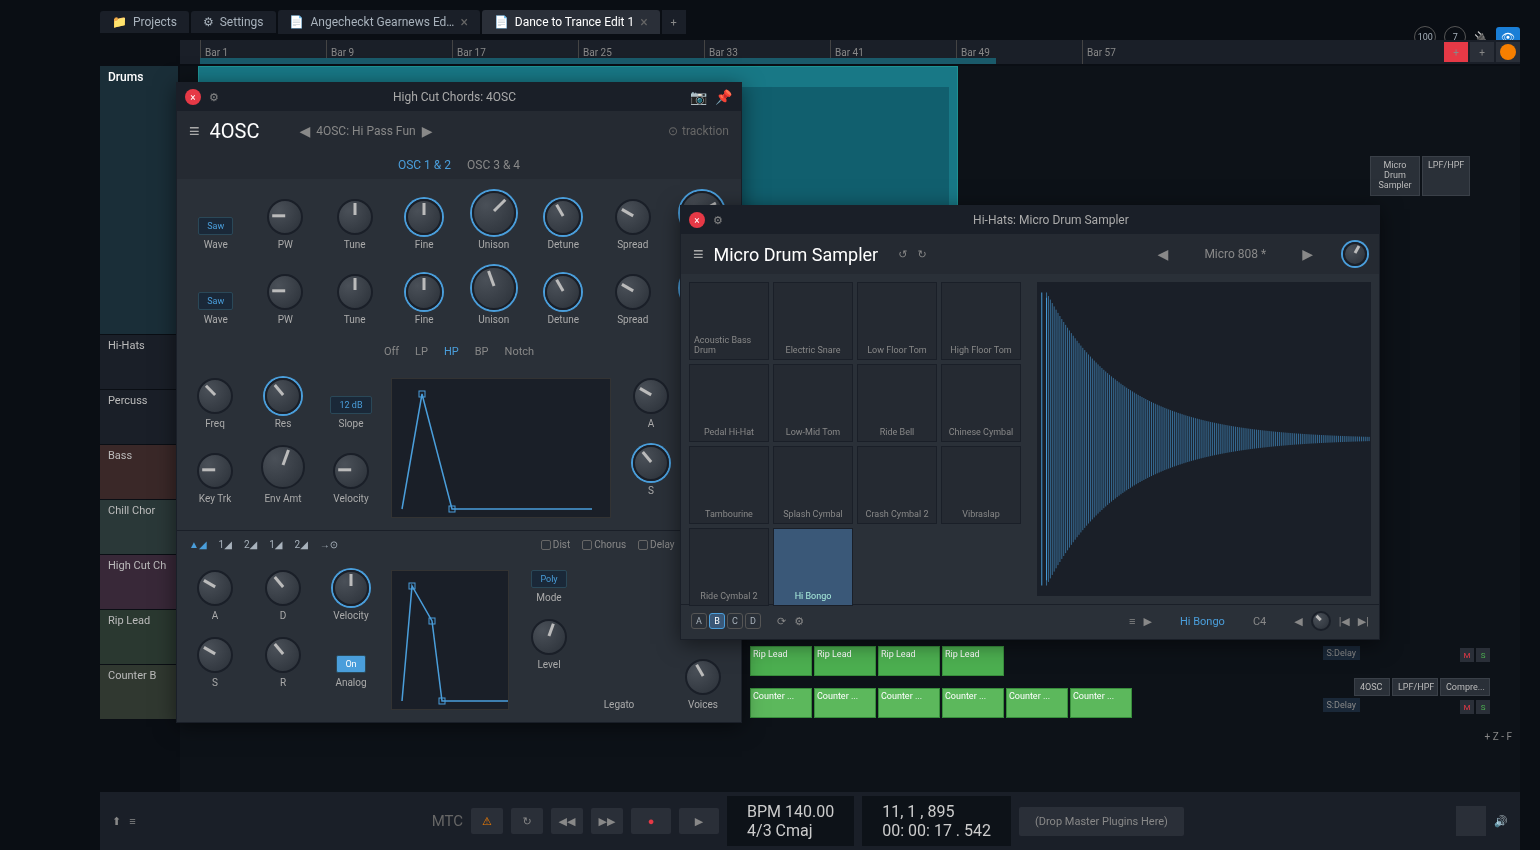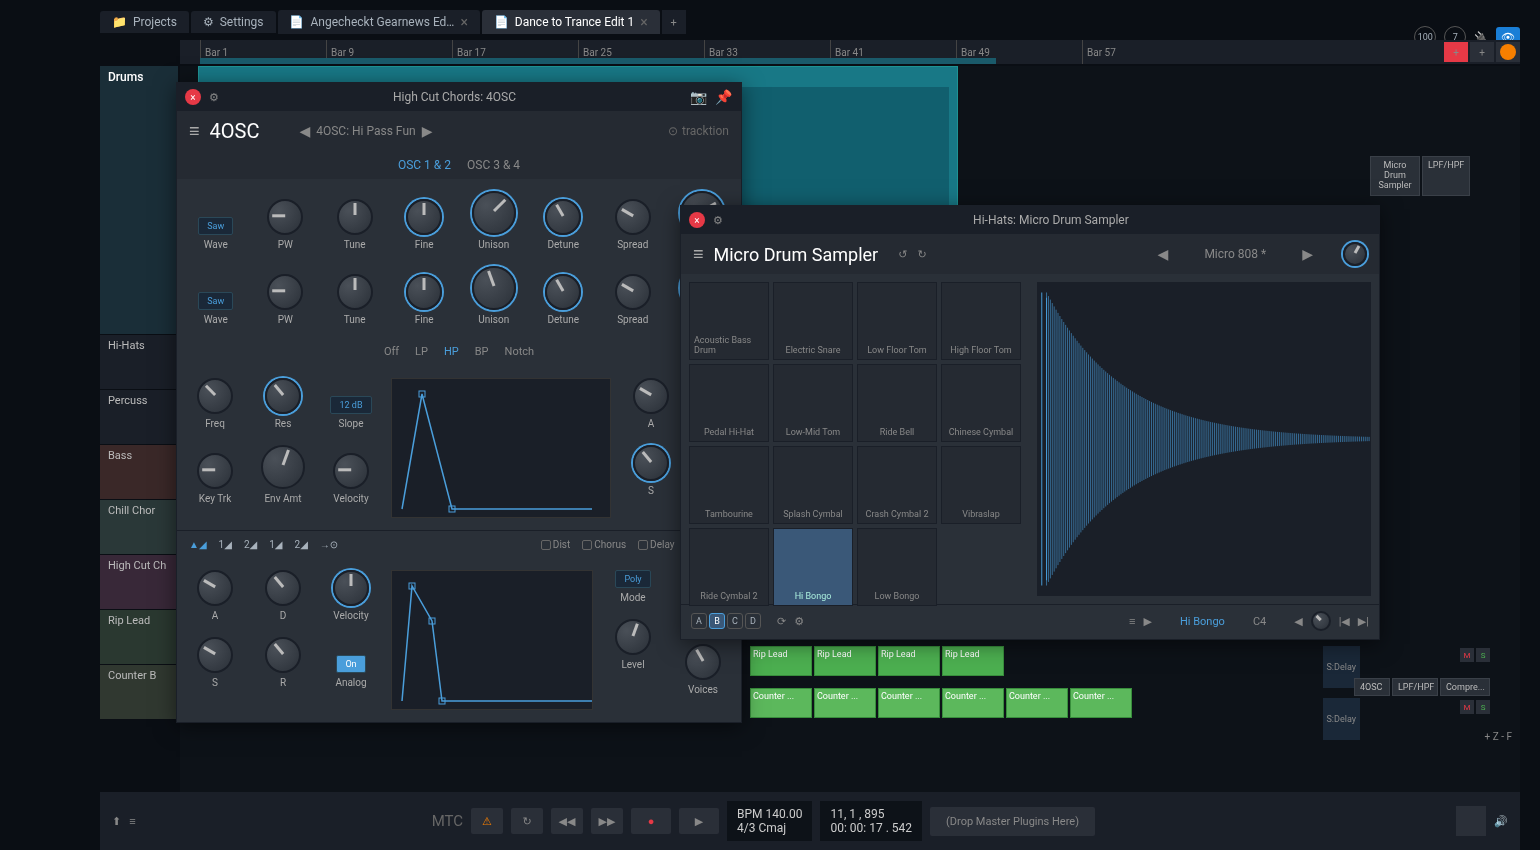--- a/index.html
+++ b/index.html
@@ -63,25 +63,25 @@
 .pad-grid{display:grid;grid-template-columns:repeat(4,80px);grid-template-rows:repeat(4,78px);gap:4px;padding:8px}
 .pad{background:#252a32;border:1px solid #1a1f28;display:flex;align-items:flex-end;justify-content:center;padding:4px;font-size:9px;color:#888;cursor:pointer}
 .pad.active{background:#3a5878;color:#aed}
 .waveform-display{flex:1;background:#1a1f28;margin:8px;position:relative;overflow:hidden}
 .bottom-controls{display:flex;align-items:center;gap:8px;padding:6px 10px;border-top:1px solid #1a1f28}
 .abcd{display:flex;gap:2px}
 .abcd-btn{width:16px;height:16px;border:1px solid #555;border-radius:3px;display:flex;align-items:center;justify-content:center;font-size:9px;cursor:pointer}
 .abcd-btn.active{background:#3a5878;border-color:#4a9edb;color:#fff}
 .transport{position:absolute;bottom:0;left:100px;right:20px;height:58px;background:#1a1f28;display:flex;align-items:center;padding:0 12px;gap:8px;font-size:11px}
 .transport-btn{background:#2a2f38;width:32px;height:26px;display:flex;align-items:center;justify-content:center;cursor:pointer;border-radius:2px}
-.bpm-display{background:#0d1218;padding:6px 10px;color:#ccc;font-family:monospace;font-size:12px}
+.bpm-display{background:#0d1218;padding:6px 20px;color:#ccc;font-family:monospace;font-size:16px}
 .drop-zone{background:#2a2f38;padding:8px 16px;color:#888;border-radius:2px}
 .clip-region{position:absolute;background:#4caf50;border:1px solid #388e3c;font-size:9px;padding:2px;overflow:hidden;color:#fff}
 .plugin-chip{position:absolute;background:#2a3038;border:1px solid #3a4048;font-size:9px;padding:3px 5px;color:#bbb;cursor:pointer}
-.send-chip{position:absolute;background:#1a2838;font-size:9px;padding:16px 4px;color:#888}
+.send-chip{position:absolute;background:#1a2838;font-size:9px;padding:2px 4px;color:#888}
 .mute-solo{position:absolute;display:flex;gap:2px}
 .ms-btn{width:14px;height:14px;font-size:8px;background:#2a2f38;display:flex;align-items:center;justify-content:center}
 .ms-btn.m{color:#e63946}
 .ms-btn.s{color:#4caf50}
 </style>
 </head>
 <body>
 
 <div class="tab-bar">
   <div class="tab">
@@ -399,21 +399,21 @@
     <div style="display:flex;flex-direction:column;gap:16px;align-items:center">
       <div class="knob-group">
           <div class="wave-btn">Poly</div>
           <span class="knob-label">Mode</span>
         </div>
       <div class="knob-group">
           <div class="knob" style="--rot:20deg"></div>
           <span class="knob-label">Level</span>
         </div>
     </div>
-    <div style="display:flex;flex-direction:column;gap:30px;align-items:flex-end">
+    <div style="display:flex;flex-direction:row;gap:24px;align-items:flex-end">
       <div class="knob-group" style="height:44px;justify-content:flex-end">
           <span class="knob-label">Legato</span>
         </div>
       <div class="knob-group">
           <div class="knob" style="--rot:-30deg"></div>
           <span class="knob-label">Voices</span>
         </div>
     </div>
   </div>
 </div>
@@ -445,21 +445,20 @@
         <div class="pad">Pedal Hi-Hat</div>
         <div class="pad">Low-Mid Tom</div>
         <div class="pad">Ride Bell</div>
         <div class="pad">Chinese Cymbal</div>
         <div class="pad">Tambourine</div>
         <div class="pad">Splash Cymbal</div>
         <div class="pad">Crash Cymbal 2</div>
         <div class="pad">Vibraslap</div>
         <div class="pad">Ride Cymbal 2</div>
         <div class="pad active">Hi Bongo</div>
-        <div class="pad">Low Bongo</div>
       </div>
     <div class="waveform-display">
       <svg width="100%" height="100%" viewBox="0 0 350 300" preserveAspectRatio="none">
         <path d="M 5 150 L 5 10 L 5 290 M 10 150 L 10 15 L 10 285" stroke="#4a9edb" stroke-width="1"></path>
         <g stroke="#4a9edb" stroke-width="0.6" id="wave-lines">
             <path d="M 10 10 L 10 290 M 12 13.456612316033443 L 12 286.54338768396656 M 14 16.82788056990003 L 14 283.1721194301 M 16 20.115911914002595 L 16 279.8840880859974 M 18 23.322761474965674 L 18 276.67723852503434 M 20 26.45043363815664 L 20 273.54956636184335 M 22 29.500883300491907 L 22 270.4991166995081 M 24 32.47601709231097 L 24 267.52398290768906 M 26 35.37769456908255 L 26 264.62230543091744 M 28 38.207729373687215 L 28 261.79227062631276 M 30 40.96789037000332 L 30 259.0321096299967 M 32 43.65990274850441 L 32 256.3400972514956 M 34 46.28544910455952 L 34 253.71455089544048 M 36 48.846170490109884 L 36 251.1538295098901 M 38 51.34366743938011 L 38 248.6563325606199 M 40 53.77950096926391 L 40 246.2204990307361 M 42 56.1551935550105 L 42 243.8448064449895 M 44 58.472230081821394 L 44 241.5277699181786 M 46 60.732058772951746 L 46 239.26794122704825 M 48 62.93609209489719 L 48 237.0639079051028 M 50 65.08570764023132 L 50 234.9142923597687 M 52 67.18224898864588 L 52 232.81775101135412 M 54 69.22702654673186 L 54 230.77297345326815 M 56 71.2213183670262 L 56 228.77868163297381 M 58 73.16637094683631 L 58 226.8336290531637 M 60 75.06340000734136 L 60 224.93659999265864 M 62 76.91359125345775 L 62 223.08640874654225 M 64 78.71810111494311 L 64 221.28189888505688 M 66 80.47805746920267 L 66 219.52194253079733 M 68 82.19456034624926 L 68 217.80543965375074 M 70 83.86868261625794 L 70 216.13131738374204 M 72 85.50147066014479 L 72 214.49852933985522 M 74 87.09394502358899 L 74 212.906054976411 M 76 88.6471010549071 L 76 211.3528989450929 M 78 90.16190952717827 L 78 209.83809047282173 M 80 91.63931724500883 L 80 208.36068275499116 M 82 93.08024763631613 L 82 206.91975236368387 M 84 94.48560132950101 L 84 205.514398670499 M 86 95.85625671636984 L 86 204.14374328363016 M 88 97.19307050115803 L 88 202.80692949884195 M 90 98.49687823599808 L 90 201.50312176400192 M 92 99.76849484316679 L 92 200.2315051568332 M 94 101.00871512443825 L 94 198.99128487556175 M 96 102.21831425786088 L 96 197.78168574213913 M 98 103.39804828226887 L 98 196.60195171773114 M 100 104.54865456983103 L 100 195.45134543016897 M 102 105.67085228693256 L 102 194.32914771306744 M 104 106.76534284367722 L 104 193.23465715632278 M 106 107.83281033229171 L 106 192.16718966770827 M 108 108.87392195470541 L 108 191.1260780452946 M 110 109.88932843957339 L 110 190.11067156042662 M 112 110.87966444900297 L 112 189.12033555099703 M 114 111.84554897523824 L 114 188.15445102476176 M 116 112.7875857275503 L 116 187.2124142724497 M 118 113.7063635095752 L 118 186.2936364904248 M 120 114.6024565873355 L 120 185.3975434126645 M 122 115.4764250481751 L 122 184.5235749518249 M 124 116.3288151508321 L 124 183.6711848491679 M 126 117.16015966686834 L 126 182.83984033313166 M 128 117.97097821366886 L 128 182.02902178633116 M 130 118.76177757921982 L 130 181.23822242078018 M 132 119.5330520388674 L 132 180.4669479611326 M 134 120.28528366425597 L 134 179.71471633574401 M 136 121.01894262463864 L 136 178.98105737536136 M 138 121.73448748074824 L 138 178.26551251925176 M 140 122.43236547141284 L 140 177.56763452858718 M 142 123.11301279309443 L 142 176.8869872069056 M 144 123.77685487252602 L 144 176.22314512747397 M 146 124.42430663261715 L 146 175.57569336738285 M 148 125.05577275179422 L 148 174.94422724820578 M 150 125.67164791693769 L 150 174.32835208306233 M 152 126.2723170700742 L 152 173.7276829299258 M 154 126.85815564897788 L 154 173.14184435102212 M 156 127.42952982183125 L 156 172.57047017816873 M 158 127.98679671609213 L 158 172.01320328390787 M 160 128.53030464171002 L 160 171.46969535828998 M 162 129.0603933088311 L 162 170.9396066911689 M 164 129.57739404012818 L 164 170.42260595987182 M 166 130.0816299778881 L 166 169.9183700221119 M 168 130.57341628598627 L 168 169.42658371401373 M 170 131.05306034687422 L 170 168.94693965312578 M 172 131.52086195370376 L 172 168.47913804629624 M 174 131.97711349770742 L 174 168.02288650229258 M 176 132.4221001509524 L 176 167.5778998490476 M 178 132.85610004458255 L 178 167.14389995541745 M 180 133.27938444265925 L 180 166.72061555734075 M 182 133.69221791171043 L 182 166.30778208828957 M 184 134.09485848609307 L 184 165.90514151390693 M 186 134.48755782927327 L 186 165.51244217072673 M 188 134.8705613911239 L 188 165.1294386088761 M 190 135.244108561339 L 190 164.755891438661 M 192 135.6084328190599 L 192 164.3915671809401 M 194 135.96376187880747 L 194 164.03623812119253 M 196 136.310317832811 L 196 163.689682167189 M 198 136.64831728982307 L 198 163.35168271017693 M 200 136.9779715105071 L 200 163.0220284894929 M 202 137.29948653948225 L 202 162.70051346051775 M 204 137.61306333410778 L 204 162.38693666589222 M 206 137.91889789008812 L 206 162.08110210991188 M 208 138.21718136397655 L 208 161.78281863602345 M 210 138.50810019265418 L 210 161.49189980734582 M 212 138.79183620985913 L 212 161.20816379014087 M 214 139.06856675983857 L 214 160.93143324016143 M 216 139.33846480819454 L 216 160.66153519180546 M 218 139.60169904999327 L 218 160.39830095000673 M 220 139.8584340152048 L 220 160.1415659847952 M 222 140.10883017153986 L 222 159.89116982846014 M 224 140.35304402474725 L 224 159.64695597525275 M 226 140.59122821643504 L 226 159.40877178356496 M 228 140.8235316194766 L 228 159.1764683805234 M 230 141.05009943106094 L 230 158.94990056893906 M 232 141.27107326344571 L 232 158.72892673655429 M 234 141.4865912324695 L 234 158.5134087675305 M 236 141.69678804387857 L 236 158.30321195612143 M 238 141.90179507752262 L 238 158.09820492247738 M 240 142.10174046947117 L 240 157.89825953052883 M 242 142.296749192103 L 242 157.703250807897 M 244 142.4869431322178 L 244 157.5130568677822 M 246 142.67244116721946 L 246 157.32755883278054 M 248 142.85335923941838 L 248 157.14664076058162 M 250 143.02981042849905 L 250 156.97018957150095 M 252 143.20190502219862 L 252 156.79809497780138 M 254 143.36975058524027 L 254 156.63024941475973 M 256 143.5334520265648 L 256 156.4665479734352 M 258 143.69311166490192 L 258 156.30688833509808 M 260 143.84882929272297 L 260 156.15117070727703 M 262 144.00070223861437 L 262 155.99929776138563 M 264 144.14882542811122 L 264 155.85117457188878 M 266 144.29329144302872 L 266 155.70670855697128 M 268 144.43419057932903 L 268 155.56580942067097 M 270 144.5716109035589 L 270 155.4283890964411 M 272 144.7056383078945 L 272 155.2943616921055 M 274 144.8363565638264 L 274 155.1636434361736 M 276 144.96384737451984 L 276 155.03615262548016 M 278 145.0881904258817 L 278 154.9118095741183 M 280 145.20946343636675 L 280 154.79053656363325 M 282 145.32774220555436 L 282 154.67225779444564 M 284 145.44310066152553 L 284 154.55689933847447 M 286 145.5556109070705 L 286 154.4443890929295 M 288 145.66534326475522 L 288 154.33465673524478 M 290 145.77236632087542 L 290 154.22763367912458 M 292 145.876746968325 L 292 154.123253031675 M 294 145.97855044840648 L 294 154.02144955159352 M 296 146.07784039160896 L 296 153.92215960839104 M 298 146.17467885737904 L 298 153.82532114262096 M 300 146.26912637291022 L 300 153.73087362708978 M 302 146.36124197097425 L 302 153.63875802902575 M 304 146.4510832268185 L 304 153.5489167731815 M 306 146.5387062941525 L 306 153.4612937058475 M 308 146.62416594024563 L 308 153.37583405975437 M 310 146.7075155801587 L 310 153.2924844198413 M 312 146.78880731012995 L 312 153.21119268987005 M 314 146.86809194013682 L 314 153.13190805986318 M 316 146.94541902565402 L 316 153.05458097434598 M 318 147.0208368986272 L 318 152.9791631013728 M 320 147.09439269768203 L 320 152.90560730231797 M 322 147.16613239758738 L 322 152.83386760241262 M 324 147.23610083799102 L 324 152.76389916200898 M 326 147.30434175144583 L 326 152.69565824855417 M 328 147.37089779074418 L 328 152.62910220925582 M 330 147.4358105555772 L 330 152.5641894444228 M 332 147.49912061853604 L 332 152.50087938146396 M 334 147.5608675504709 L 334 152.4391324495291 M 336 147.62108994522433 L 336 152.37891005477567 M 338 147.67982544375343 L 338 152.32017455624657 M 340 147.73711075765678 L 340 152.26288924234322 M 342 147.79298169212038 L 342 152.20701830787962 M 344 147.847473168297 L 344 152.152526831703 M 346 147.90061924513313 L 346 152.09938075486687 M 348 147.95245314065681 L 348 152.04754685934319 " stroke="#4a9edb"></path>
           </g>
       </svg>
     </div>
   </div>

